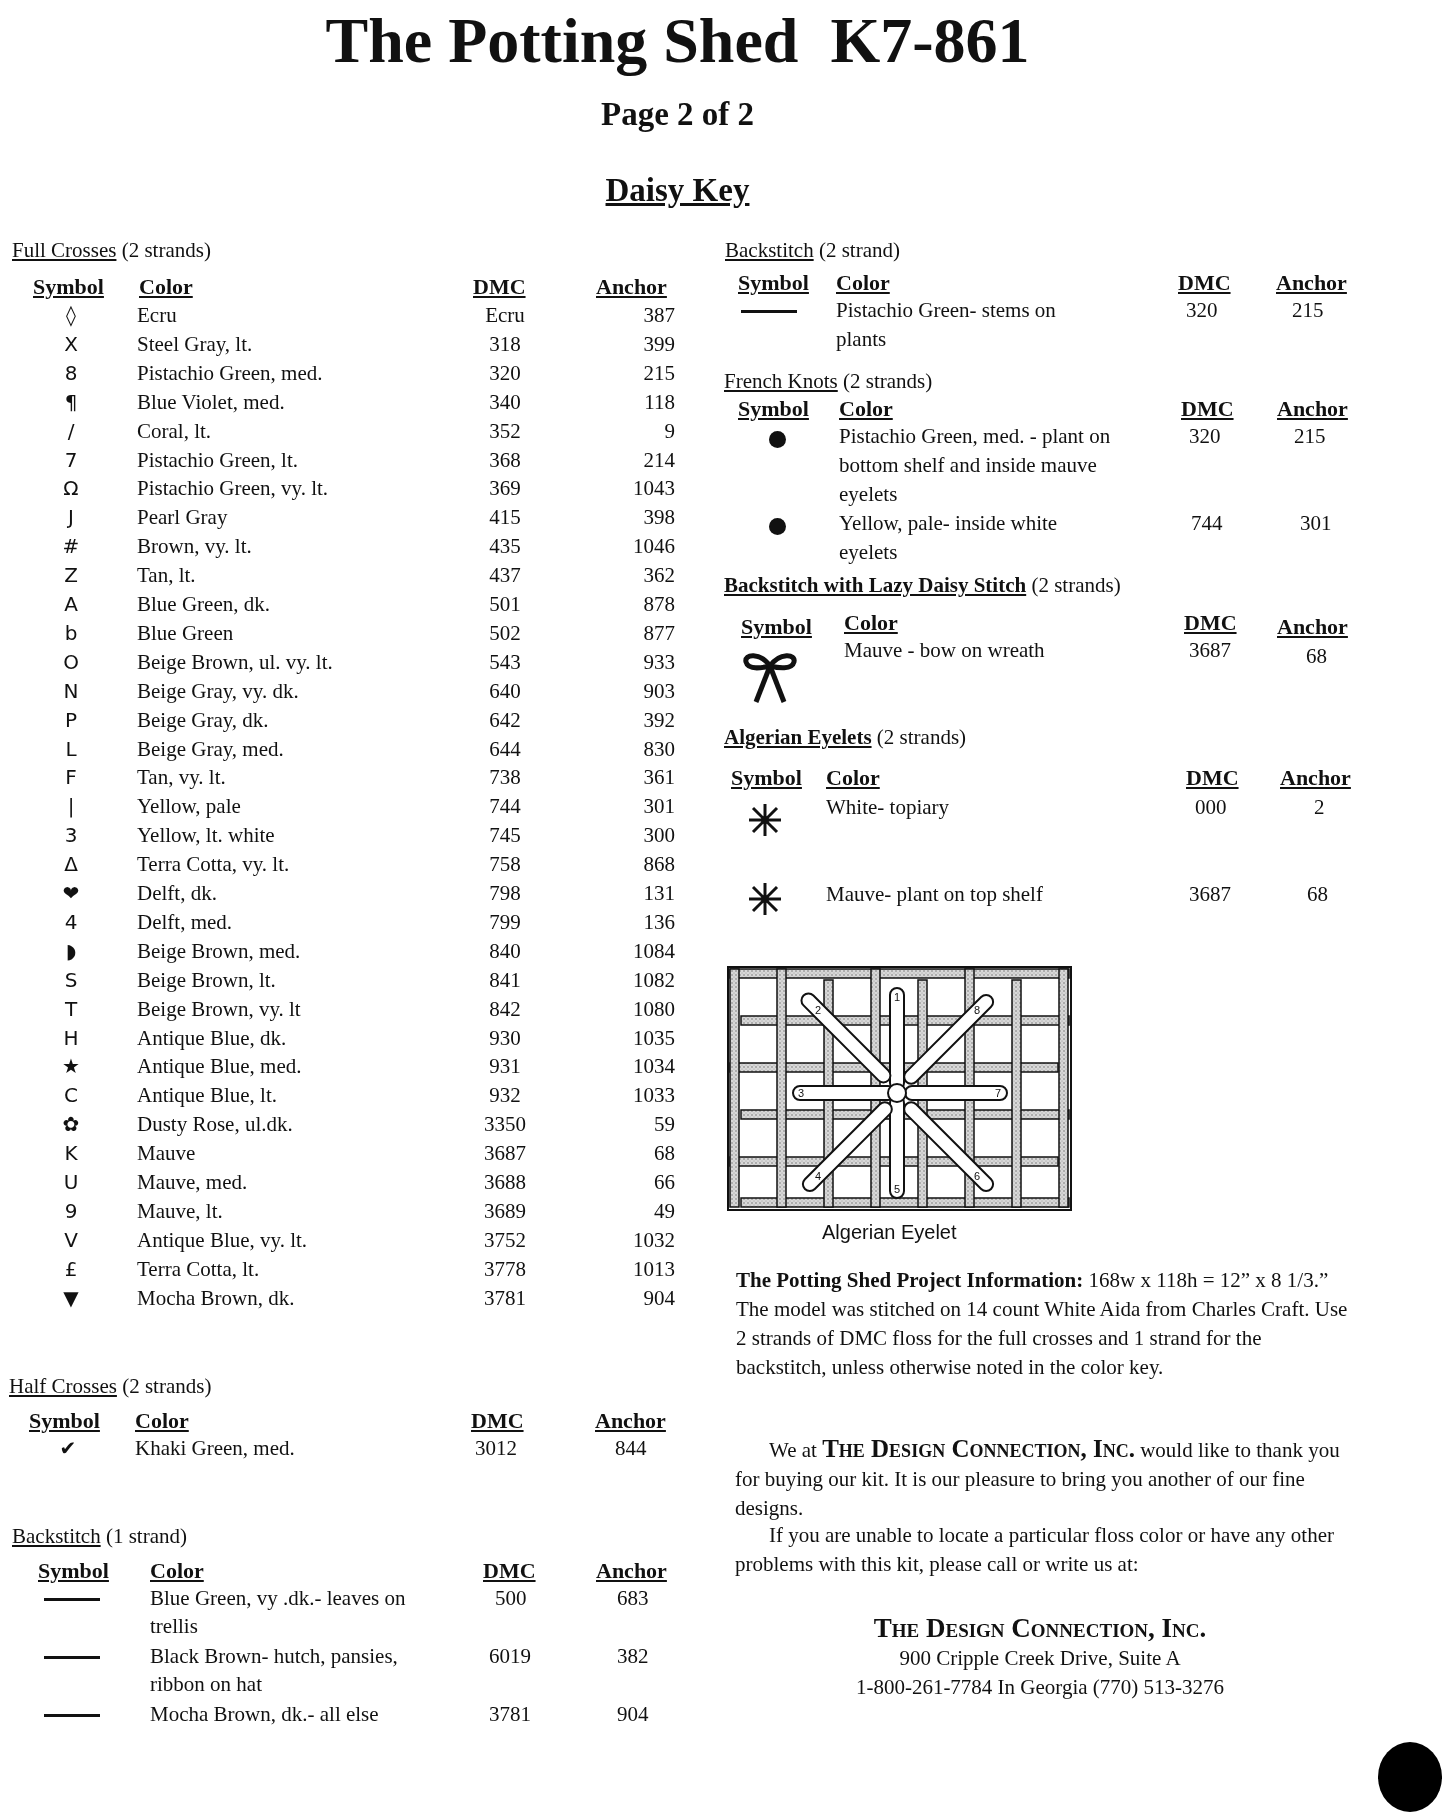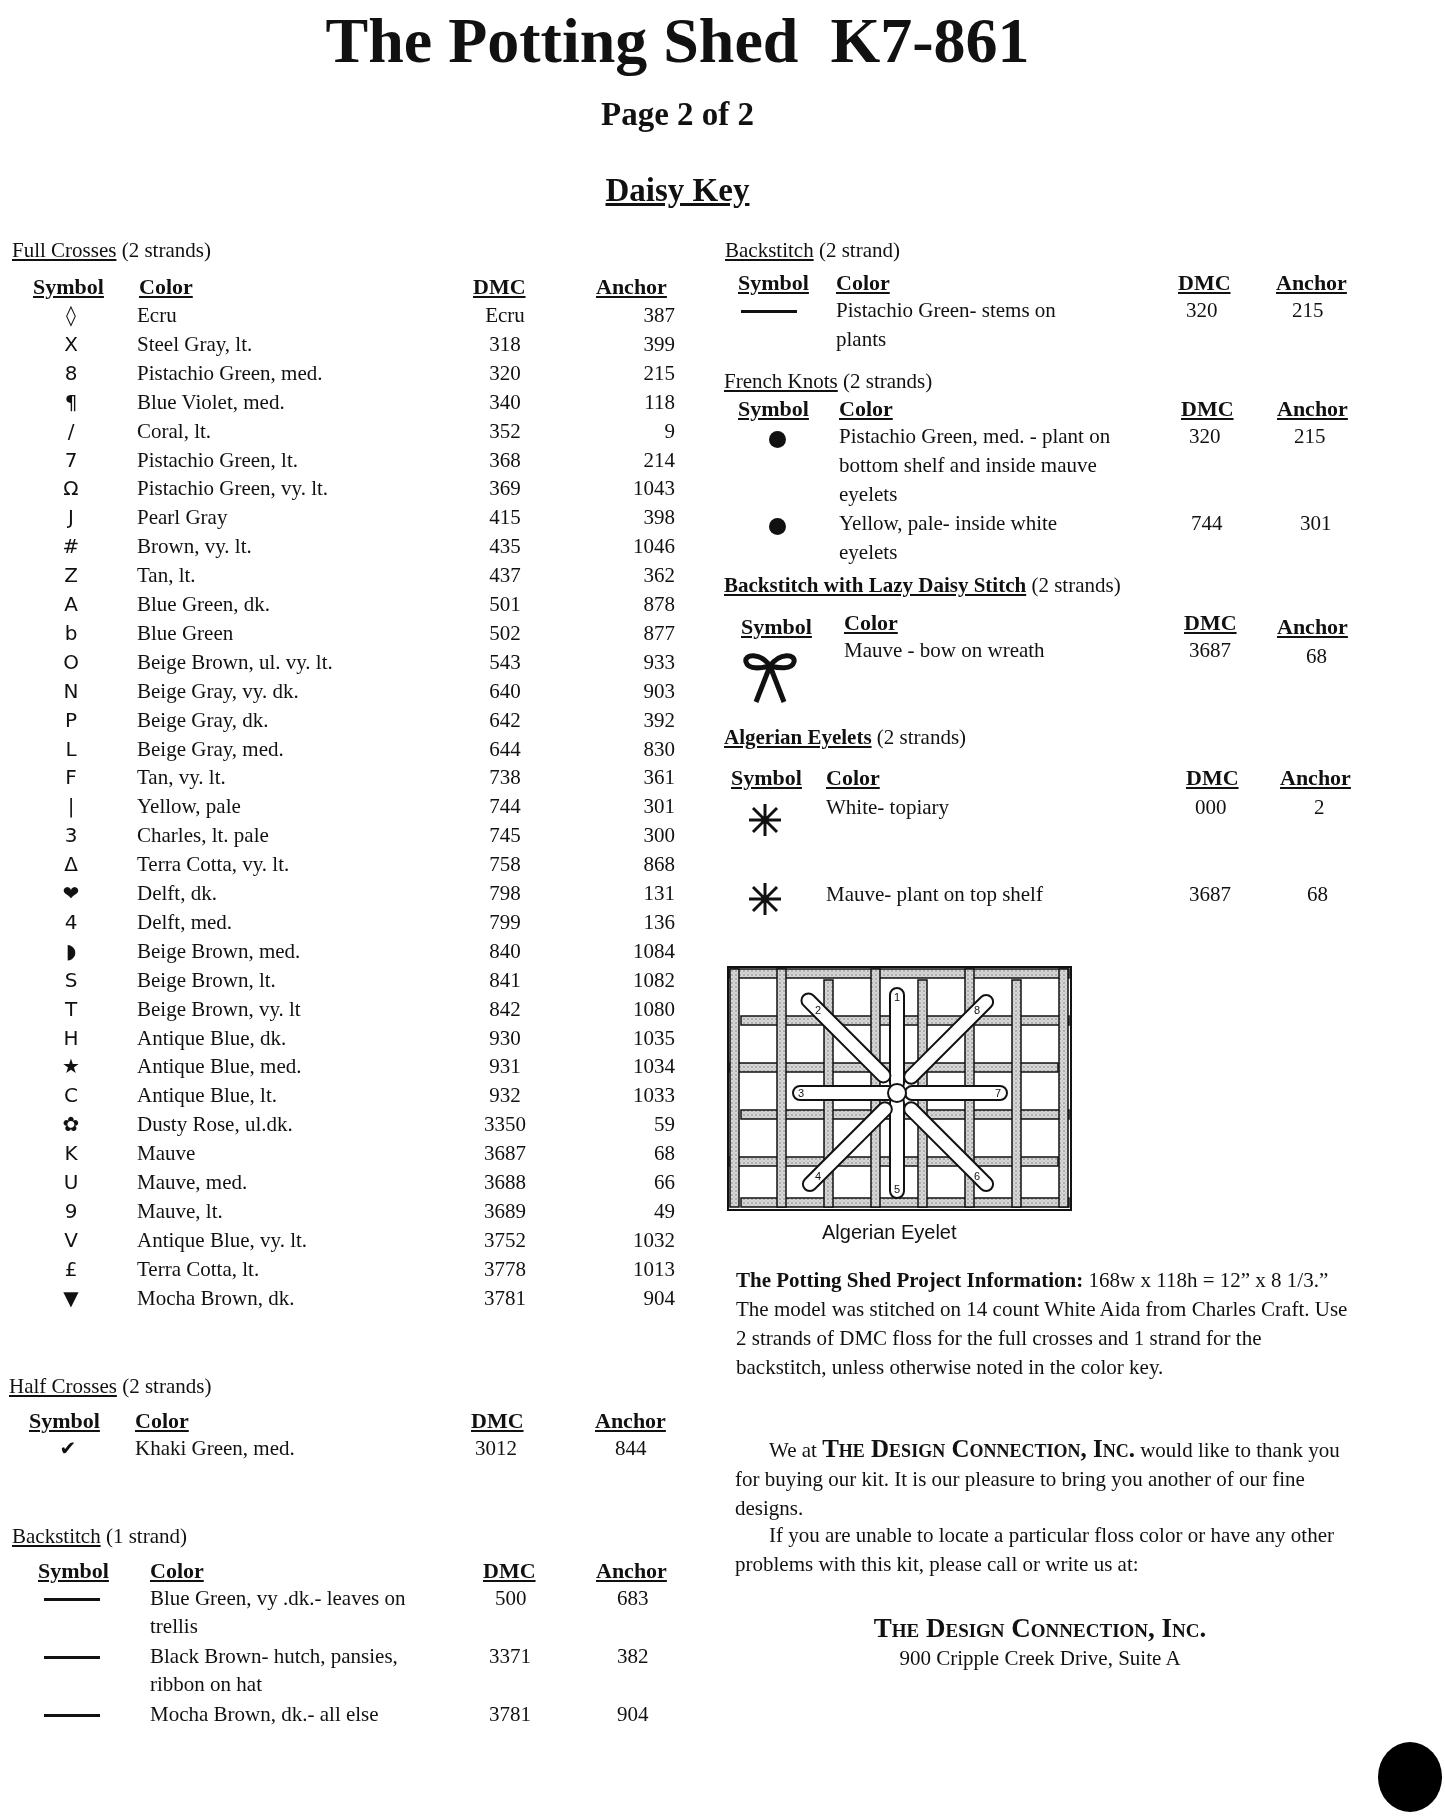--- a/index.html
+++ b/index.html
@@ -157,21 +157,21 @@
       <span class="c-anc">361</span>
     </div>
     <div class="line row" style="top: 491.3px;">
       <span class="c-sym sym">|</span>
       <span class="c-col">Yellow,  pale</span>
       <span class="c-dmc">744</span>
       <span class="c-anc">301</span>
     </div>
     <div class="line row" style="top: 520.2px;">
       <span class="c-sym sym">3</span>
-      <span class="c-col">Charles, lt. pale</span>
+      <span class="c-col">Yellow, lt. white</span>
       <span class="c-dmc">745</span>
       <span class="c-anc">300</span>
     </div>
     <div class="line row" style="top: 549.1px;">
       <span class="c-sym sym">Δ</span>
       <span class="c-col">Terra Cotta, vy. lt.</span>
       <span class="c-dmc">758</span>
       <span class="c-anc">868</span>
     </div>
     <div class="line row" style="top: 578px;">
@@ -297,21 +297,21 @@
   <span class="dash" style="position:absolute; left:44px; top:12px;"></span>
   <span style="position:absolute; left:150px; top:0;">Blue Green, vy .dk.- leaves on</span>
   <span style="position:absolute; left:150px; top:28px;">trellis</span>
   <span style="position:absolute; left:495px;">500</span>
   <span style="position:absolute; left:617px;">683</span>
 </div>
 <div class="abs row" style="left:0; top:1644px; width:700px; height:58px;">
   <span class="dash" style="position:absolute; left:44px; top:12px;"></span>
   <span style="position:absolute; left:150px; top:0;">Black Brown- hutch, pansies,</span>
   <span style="position:absolute; left:150px; top:28px;">ribbon on hat</span>
-  <span style="position:absolute; left:489px;">3371</span>
+  <span style="position:absolute; left:489px;">6019</span>
   <span style="position:absolute; left:617px;">382</span>
 </div>
 <div class="abs row" style="left:0; top:1702px; width:700px; height:30px;">
   <span class="dash" style="position:absolute; left:44px; top:12px;"></span>
   <span style="position:absolute; left:150px; top:0;text-align:center;">Mocha Brown, dk.- all else</span>
   <span style="position:absolute; left:489px;">3781</span>
   <span style="position:absolute; left:617px;">904</span>
 </div>
 
 <div class="abs sec-head" style="left:725px; top:238px;">
@@ -475,15 +475,16 @@
 </div>
 
 <div class="abs para" style="left:735px; top:1434px; width:625px; text-indent:34px;">
   <span>We at </span><span class="sc">The Design Connection, Inc.</span><span> would like to thank you for buying our kit.  It is our pleasure to bring you another of our fine designs.</span>
 </div>
 <div class="abs para" style="left:735px; top:1521px; width:625px; text-indent:34px;">If you are unable to locate a particular floss color or have any other problems with this kit, please call or write us at:</div>
 
 <div class="abs" style="left:720px; top:1612px; width:700px; text-align:center;">
   <div class="sc" style="font-size:27px; line-height:32px; margin-left:-60px;">The Design Connection, Inc.</div>
   <div style="font-size:21px; line-height:29px; margin-left:-60px;">900 Cripple Creek Drive, Suite A</div>
+  <div style="font-size:21px; line-height:29px; margin-left:-60px;">1-800-261-7784 In Georgia (770) 513-3276</div>
 </div>
 
 <div class="abs blackdot"></div>
 
 </body></html>

